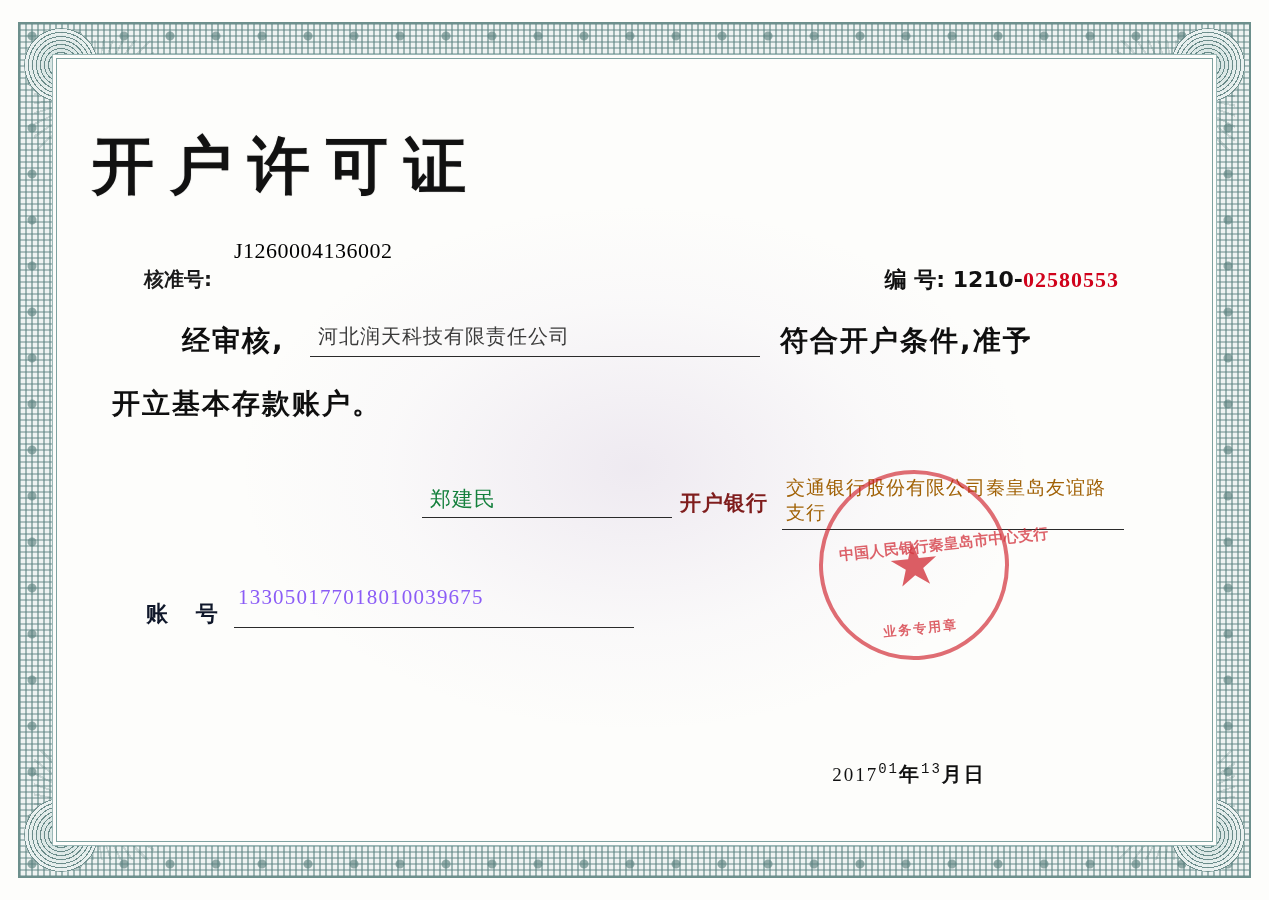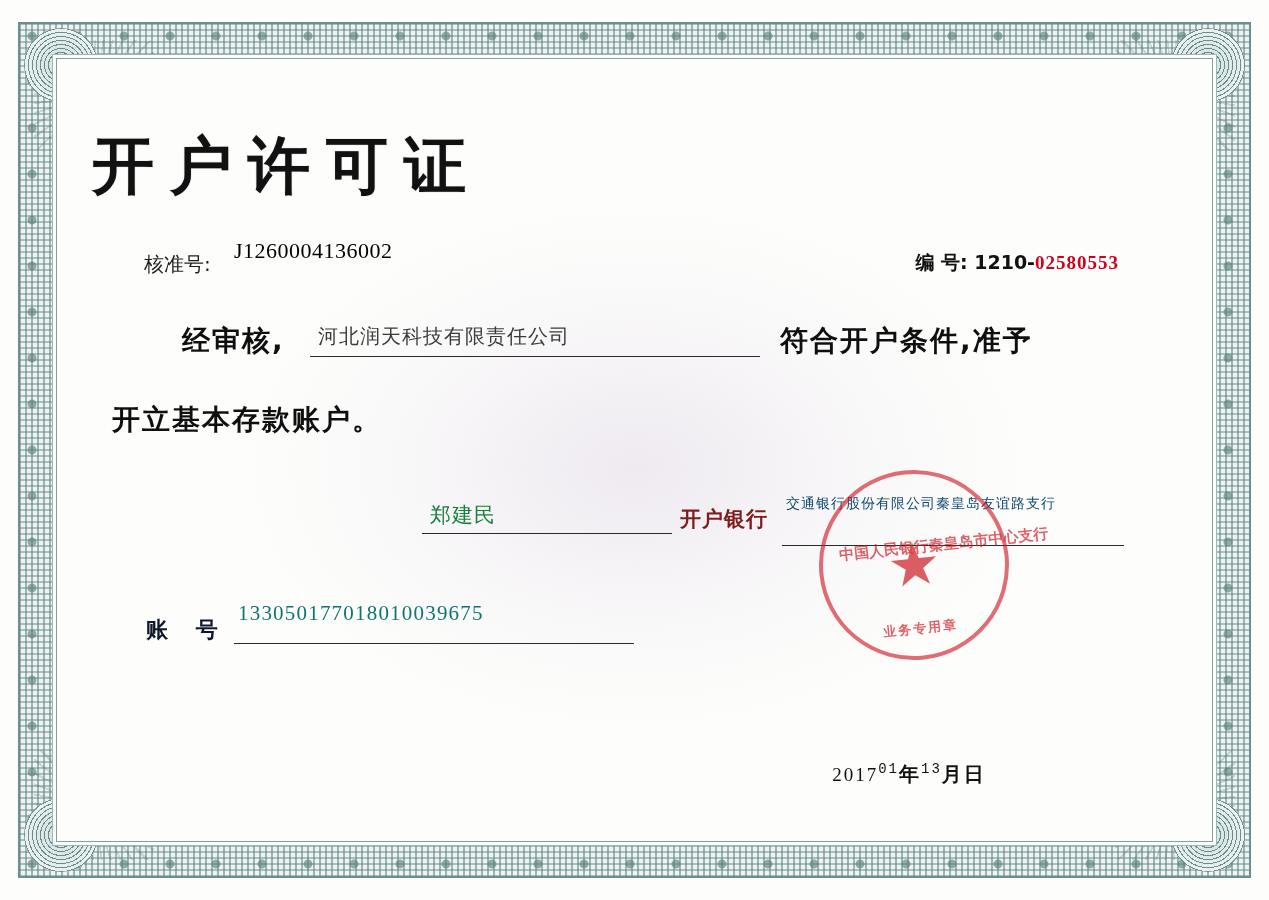--- a/index.html
+++ b/index.html
@@ -122,40 +122,40 @@
   }
 
   .row-approval {
     position: relative;
     margin-top: 34px;
     height: 40px;
   }
   .approval-label {
     position: absolute;
     left: 52px;
-    top: 9px;
+    top: 24px;
     font-size: 20px;
-    font-weight: normal;
+    font-weight: bold;
     color: #1b1b1b;
     font-family: "DejaVu Sans", "Liberation Sans", sans-serif;
   }
   .approval-value {
     position: absolute;
     left: 142px;
     top: -4px;
     font-size: 22px;
     color: #000000;
     letter-spacing: .5px;
     font-family: "Liberation Serif", serif;
   }
   .serial-wrap {
     position: absolute;
     right: 58px;
-    top: 8px;
-    font-size: 19px;
+    top: 23px;
+    font-size: 22px;
     font-weight: bold;
     color: #111;
     font-family: "DejaVu Sans", "Liberation Sans", sans-serif;
     white-space: nowrap;
   }
   .serial-number {
     color: #d0021b;
     font-family: "Liberation Serif", serif;
     font-weight: bold;
     letter-spacing: 1px;
@@ -184,21 +184,21 @@
     left: 226px;
     top: 3px;
     font-size: 20px;
     font-weight: normal;
     color: #3a3a3a;
     letter-spacing: 1px;
     font-family: "DejaVu Sans", "Liberation Sans", sans-serif;
   }
   .p1-tail { position: absolute; left: 688px; top: 2px; }
 
-  .para-2 { margin-top: 35px; }
+  .para-2 { margin-top: 19px; }
   .p2-text { margin-left: 20px; }
 
   .row-rep {
     position: relative;
     margin-top: 56px;
     height: 50px;
     font-family: "DejaVu Sans", "Liberation Sans", sans-serif;
   }
   .rep-label {
     position: absolute;
@@ -240,22 +240,22 @@
     top: 0;
     width: 342px;
     height: 50px;
     border-bottom: 1.5px solid #2a2a2a;
   }
   .bank-value {
     position: absolute;
     left: 694px;
     top: -4px;
     width: 336px;
-    font-size: 14px;
-    color: #0c4a6e;
+    font-size: 19px;
+    color: #a16207;
     line-height: 25px;
     letter-spacing: 1px;
   }
 
   .row-account {
     position: relative;
     margin-top: 52px;
     height: 56px;
     font-family: "DejaVu Sans", "Liberation Sans", sans-serif;
   }
@@ -274,21 +274,21 @@
     top: 8px;
     width: 400px;
     height: 38px;
     border-bottom: 1.5px solid #2a2a2a;
   }
   .acct-value {
     position: absolute;
     left: 146px;
     top: 4px;
     font-size: 21px;
-    color: #0f766e;
+    color: #8b5cf6;
     letter-spacing: 1.2px;
     font-family: "Liberation Serif", serif;
   }
 
   
   .issuer-block {
     position: absolute;
     right: 118px;
     bottom: 20px;
     width: 300px;

